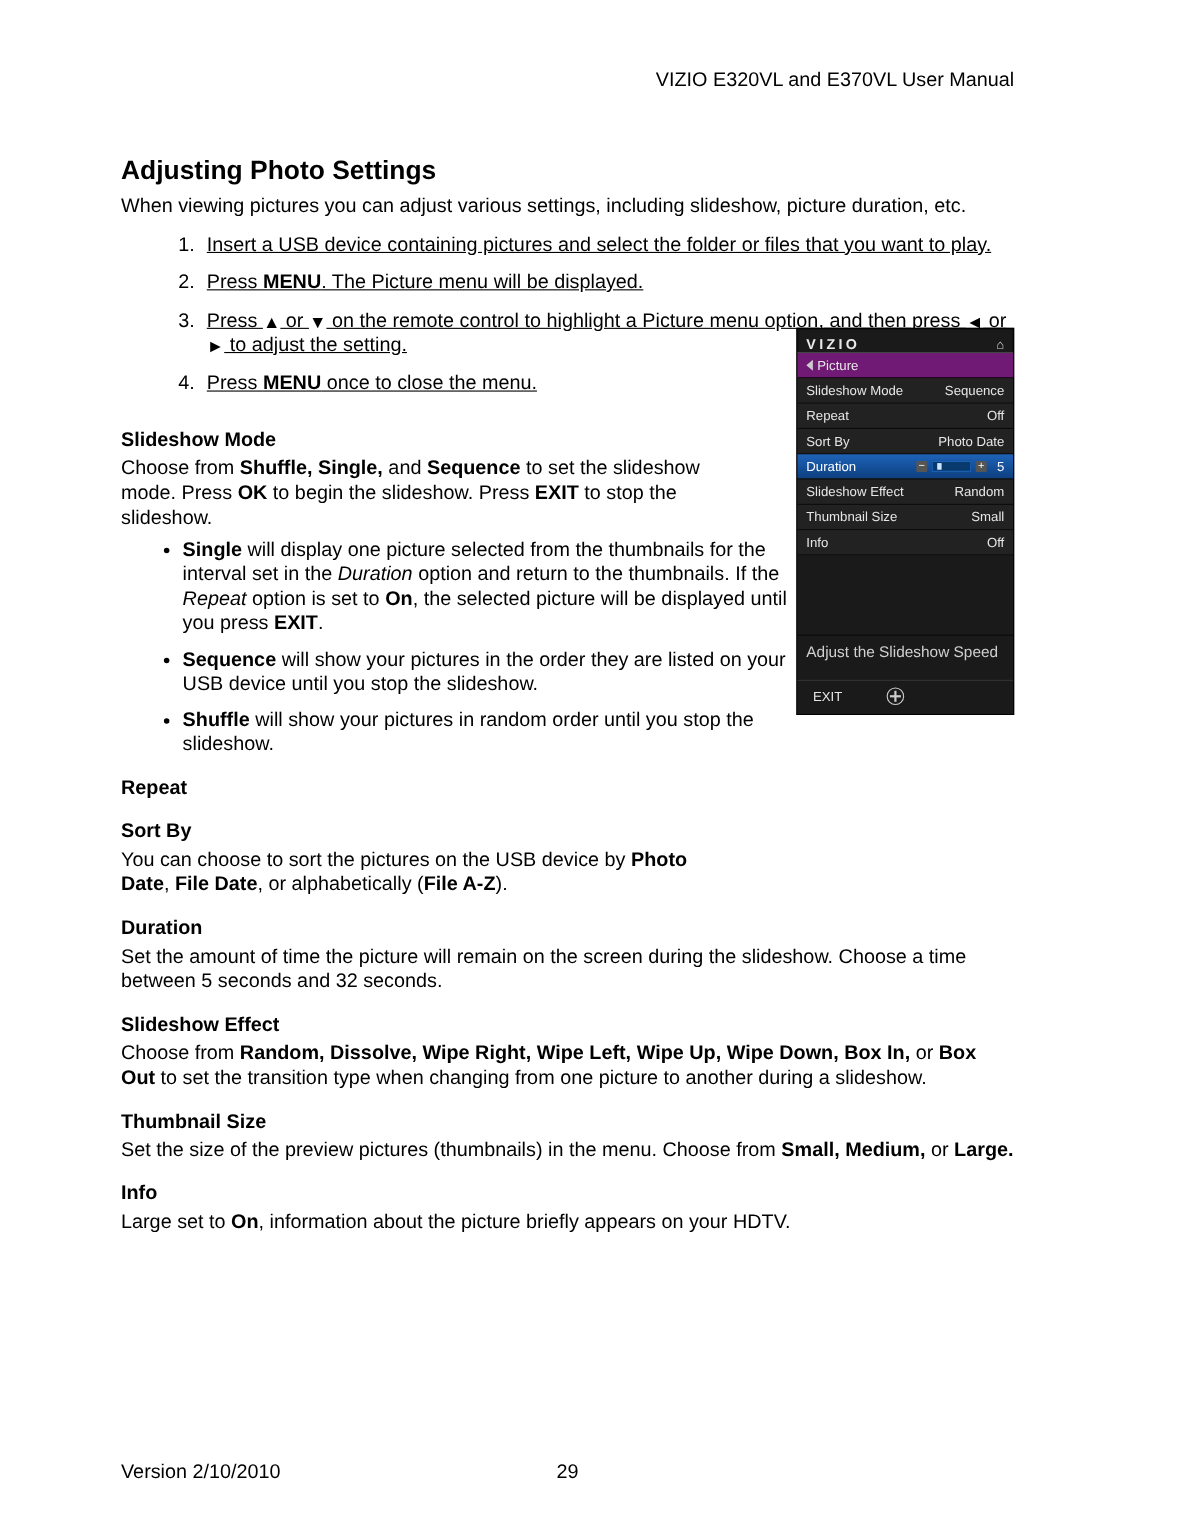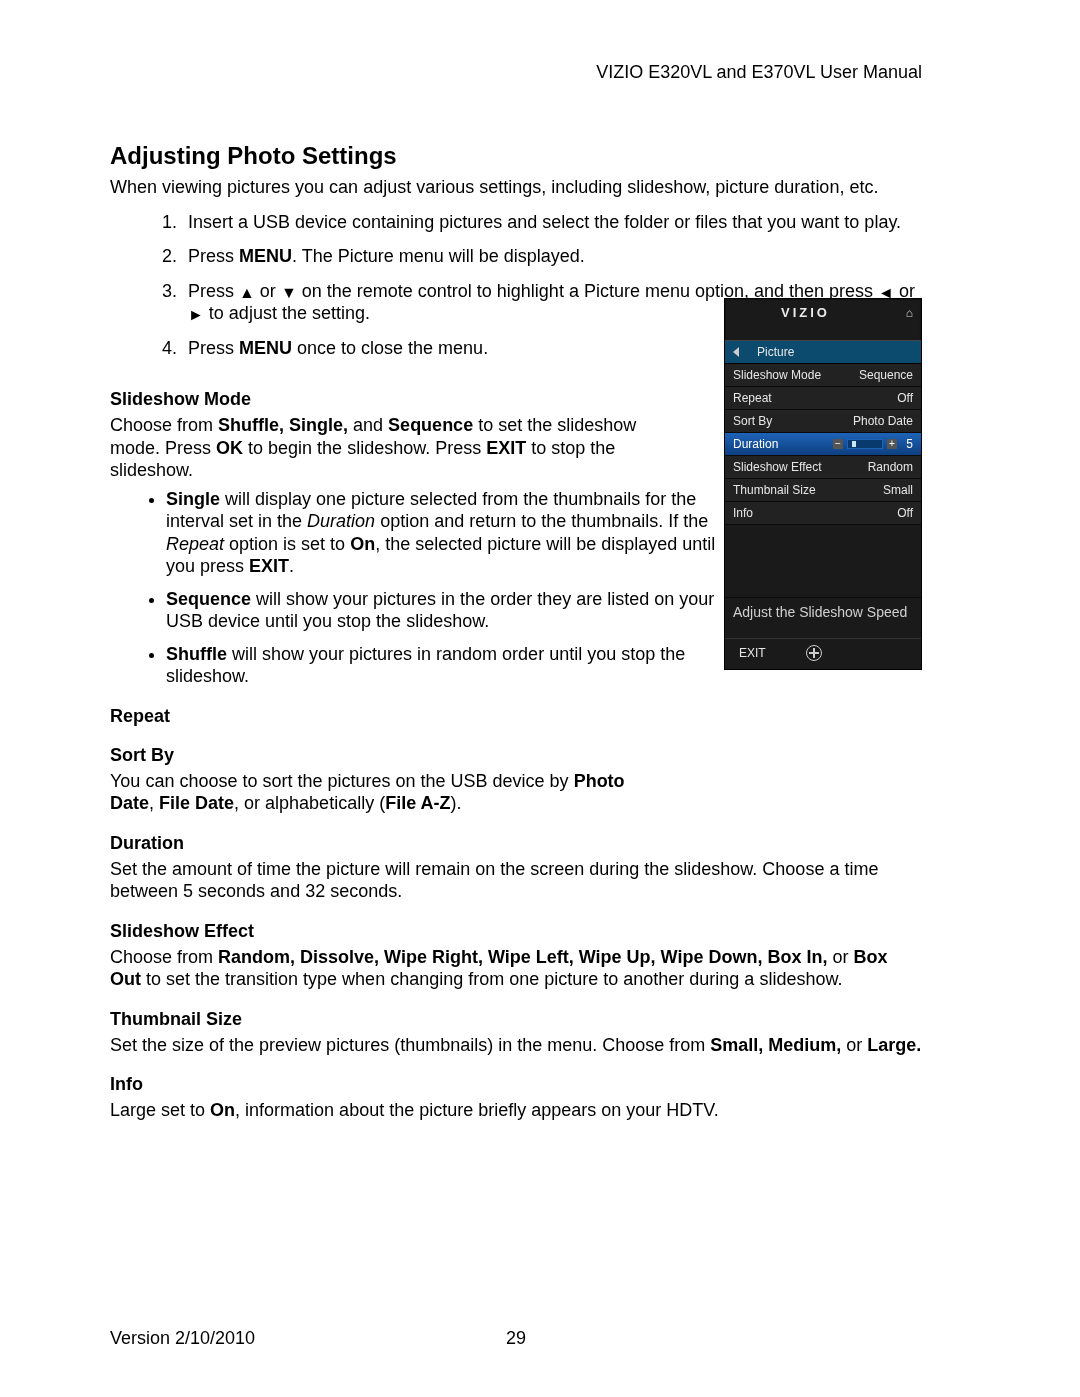--- a/index.html
+++ b/index.html
@@ -35,20 +35,21 @@
   }
   ol.steps {
     margin: 0 0 30px 0;
     padding-left: 72px;
     font-size: 18px;
   }
   ol.steps li {
     margin: 12px 0 2px 0;
     padding-left: 6px;
     line-height: 1.25;
+    text-decoration: underline;
   }
   .content-row {
     display: block;
     position: relative;
   }
   .main-col {
     width: 100%;
   }
   .narrow p, .narrow ul {
     max-width: 560px;
@@ -85,42 +86,41 @@
     background: #1a1a1a;
     color: #e6e6e6;
     font-size: 12px;
     border: 1px solid #000;
     box-shadow: 0 0 2px #000 inset;
   }
   .osd .osd-top {
     display: flex;
     justify-content: space-between;
     align-items: center;
-    padding: 6px 8px 20px 8px;
+    padding: 6px 8px 0 8px;
     font-family: Arial, sans-serif;
     font-weight: bold;
     letter-spacing: 3px;
     font-size: 13px;
     color: #eaeaea;
-    margin-left: 48px;
   }
   .osd .osd-top .home {
     font-size: 12px;
     letter-spacing: 0;
     color: #cfcfcf;
   }
   .osd .osd-tab {
-    background: #0c4a6e;
+    background: #701a75;
     padding: 4px 8px;
     font-size: 12px;
     border-top: 1px solid #444;
     border-bottom: 1px solid #000;
     display: flex;
     align-items: center;
-    gap: 18px;
+    gap: 4px;
   }
   .osd .osd-tab .tri-left {
     width: 0; height: 0;
     border-top: 5px solid transparent;
     border-bottom: 5px solid transparent;
     border-right: 6px solid #ccc;
   }
   .osd .osd-list { }
   .osd .osd-row {
     display: flex;

